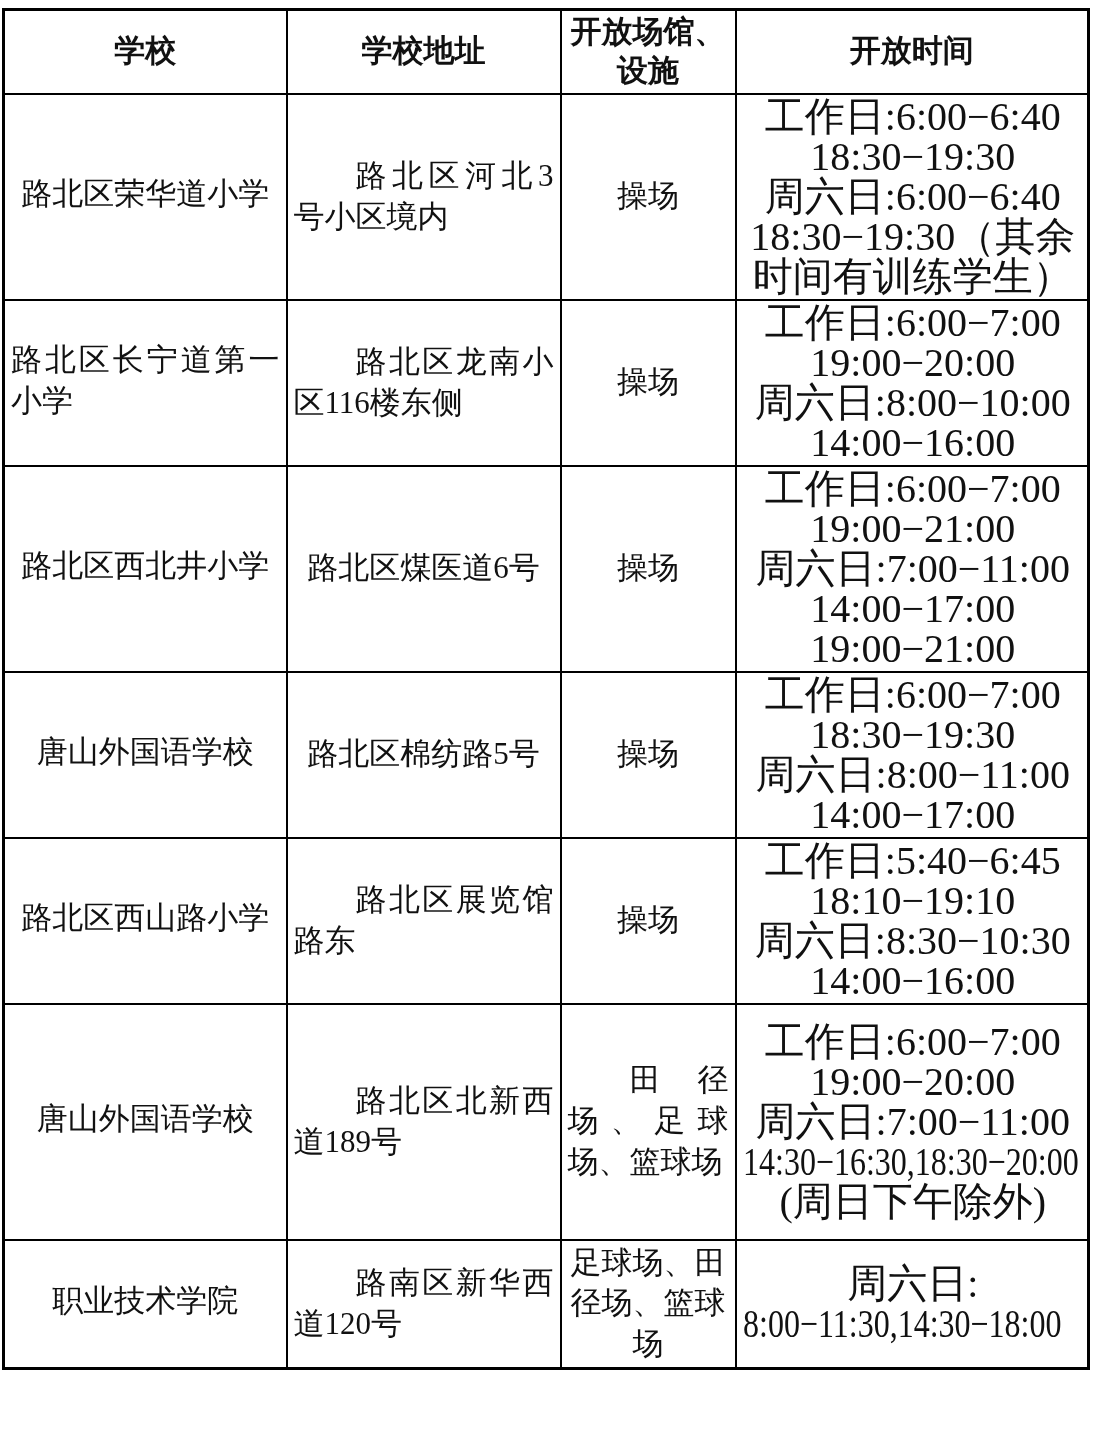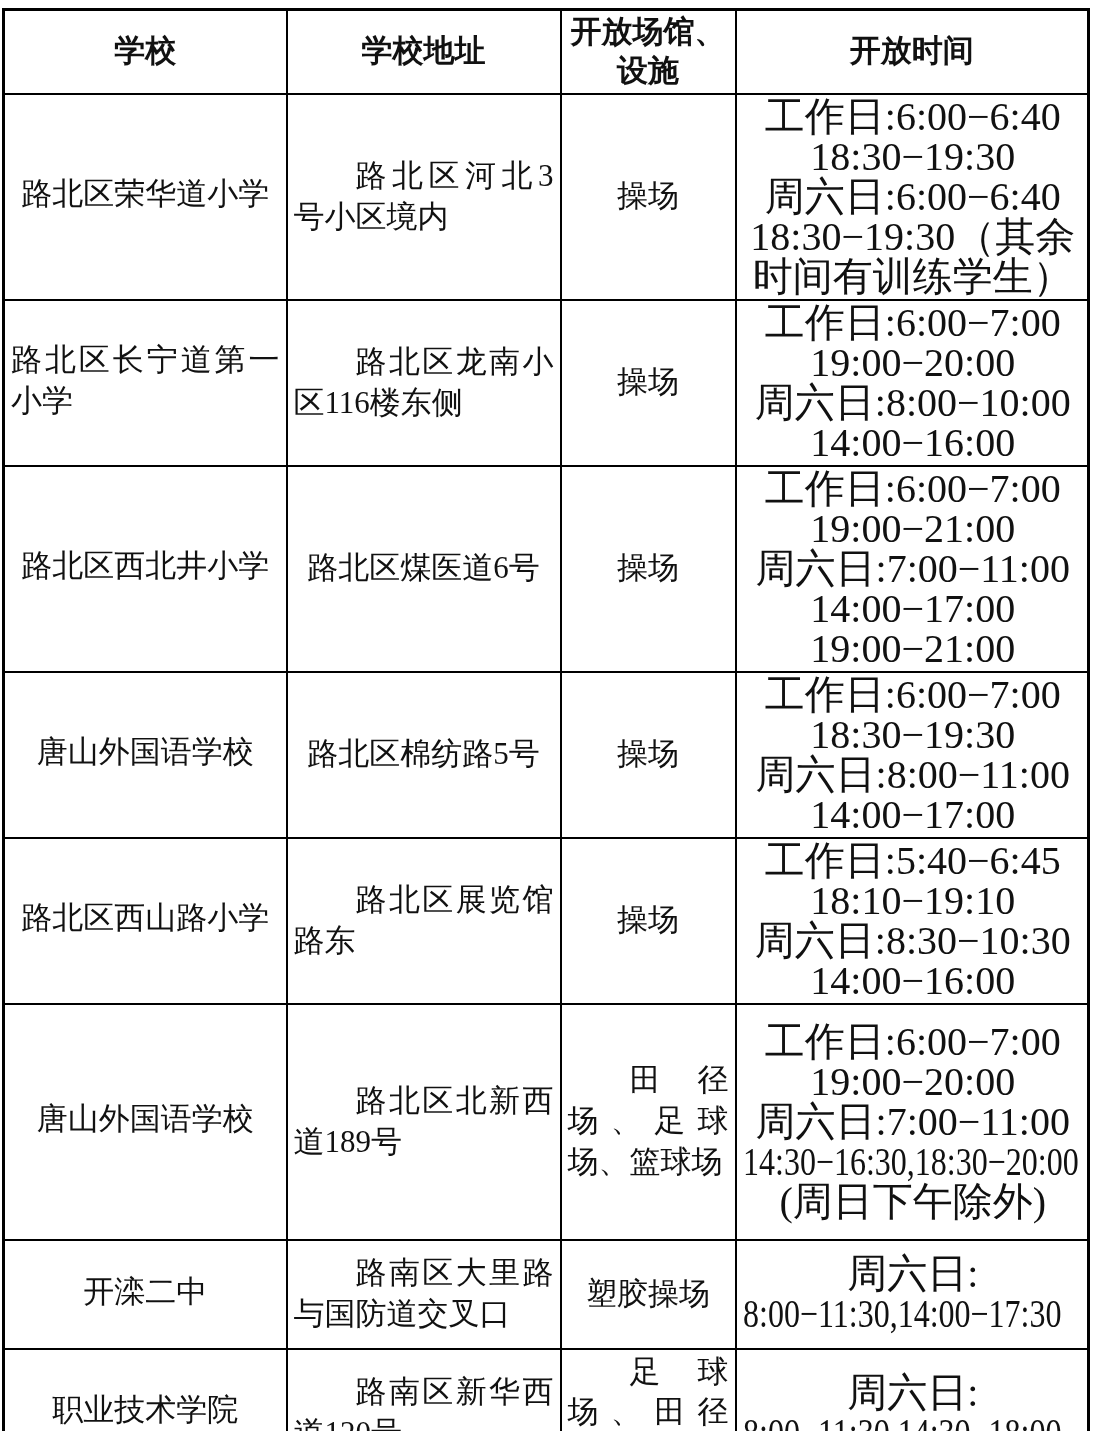--- a/index.html
+++ b/index.html
@@ -157,29 +157,20 @@
       <td class="facility">田径场、足球场、篮球场</td>
       <td class="hours">
         <div class="hline">工作日:6:00−7:00</div>
         <div class="hline">19:00−20:00</div>
         <div class="hline">周六日:7:00−11:00</div>
         <div class="hline tight">14:30−16:30,18:30−20:00</div>
         <div class="hline">(周日下午除外)</div>
       </td>
     </tr>
 
-    <tr>
-      <td class="school">开滦二中</td>
-      <td class="address">路南区大里路与国防道交叉口</td>
-      <td class="facility">塑胶操场</td>
-      <td class="hours">
-        <div class="hline">周六日:</div>
-        <div class="hline tight">8:00−11:30,14:00−17:30</div>
-      </td>
-    </tr>
 
     <tr>
       <td class="school">职业技术学院</td>
       <td class="address">路南区新华西道120号</td>
       <td class="facility">足球场、田径场、篮球场</td>
       <td class="hours">
         <div class="hline">周六日:</div>
         <div class="hline tight">8:00−11:30,14:30−18:00</div>
       </td>
     </tr>

